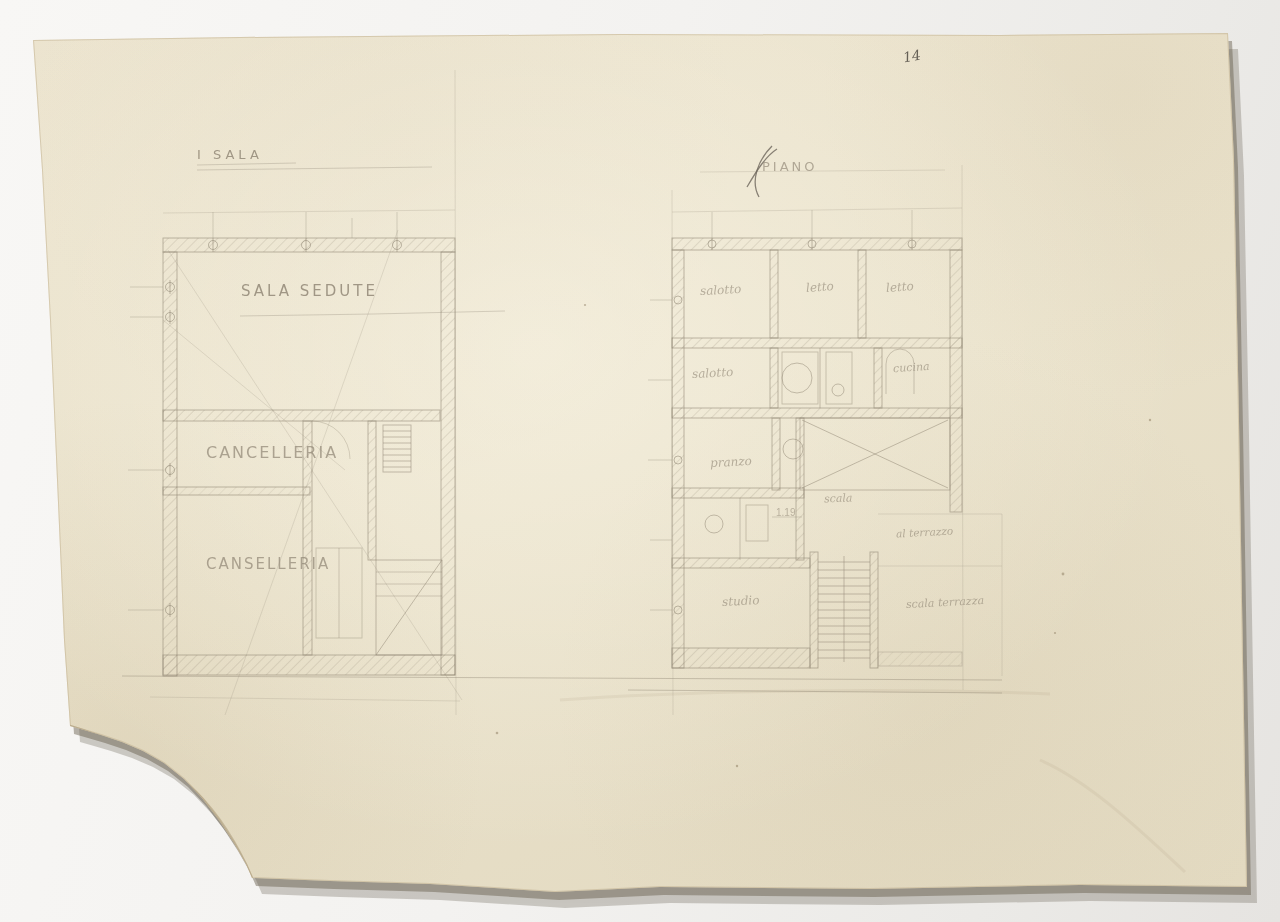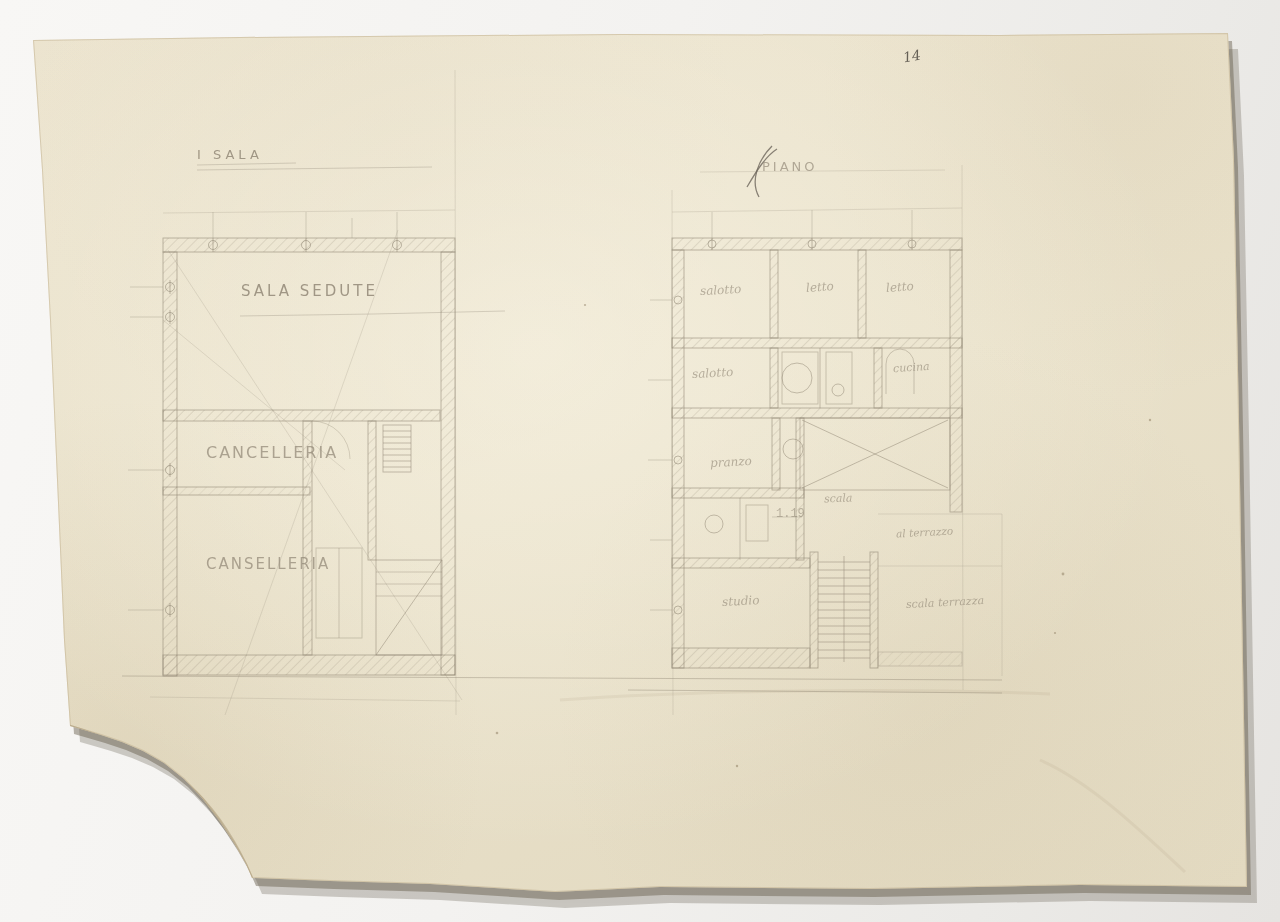--- a/index.html
+++ b/index.html
@@ -248,17 +248,17 @@
     <div class="lbl script" style="left:700px;top:283px;font-size:12px;transform:rotate(-3deg);">salotto</div>
     <div class="lbl script" style="left:806px;top:280px;font-size:12px;transform:rotate(-4deg);">letto</div>
     <div class="lbl script" style="left:886px;top:280px;font-size:12px;transform:rotate(-4deg);">letto</div>
     <div class="lbl script" style="left:692px;top:366px;font-size:12px;transform:rotate(-3deg);">salotto</div>
     <div class="lbl script" style="left:893px;top:361px;font-size:11px;transform:rotate(-4deg);">cucina</div>
     <div class="lbl script" style="left:710px;top:455px;font-size:12px;transform:rotate(-3deg);">pranzo</div>
     <div class="lbl script" style="left:824px;top:492px;font-size:11px;transform:rotate(-2deg);">scala</div>
     <div class="lbl script" style="left:896px;top:526px;font-size:10.5px;transform:rotate(-3deg);">al terrazzo</div>
     <div class="lbl script" style="left:722px;top:594px;font-size:12px;transform:rotate(-3deg);">studio</div>
     <div class="lbl script" style="left:906px;top:596px;font-size:11px;transform:rotate(-3deg);">scala terrazza</div>
-    <div class="lbl" style="left:776px;top:507px;font-size:12px;opacity:.55;font-family:Liberation Mono, monospace;">1.19</div>
+    <div class="lbl" style="left:776px;top:507px;font-size:10px;opacity:.55;font-family:Liberation Sans, sans-serif;">1.19</div>
 
     <div class="lbl ink" style="left:903px;top:48px;font-size:14px;transform:rotate(-10deg);">14</div>
   </div>
 </div>
 
 </body></html>

